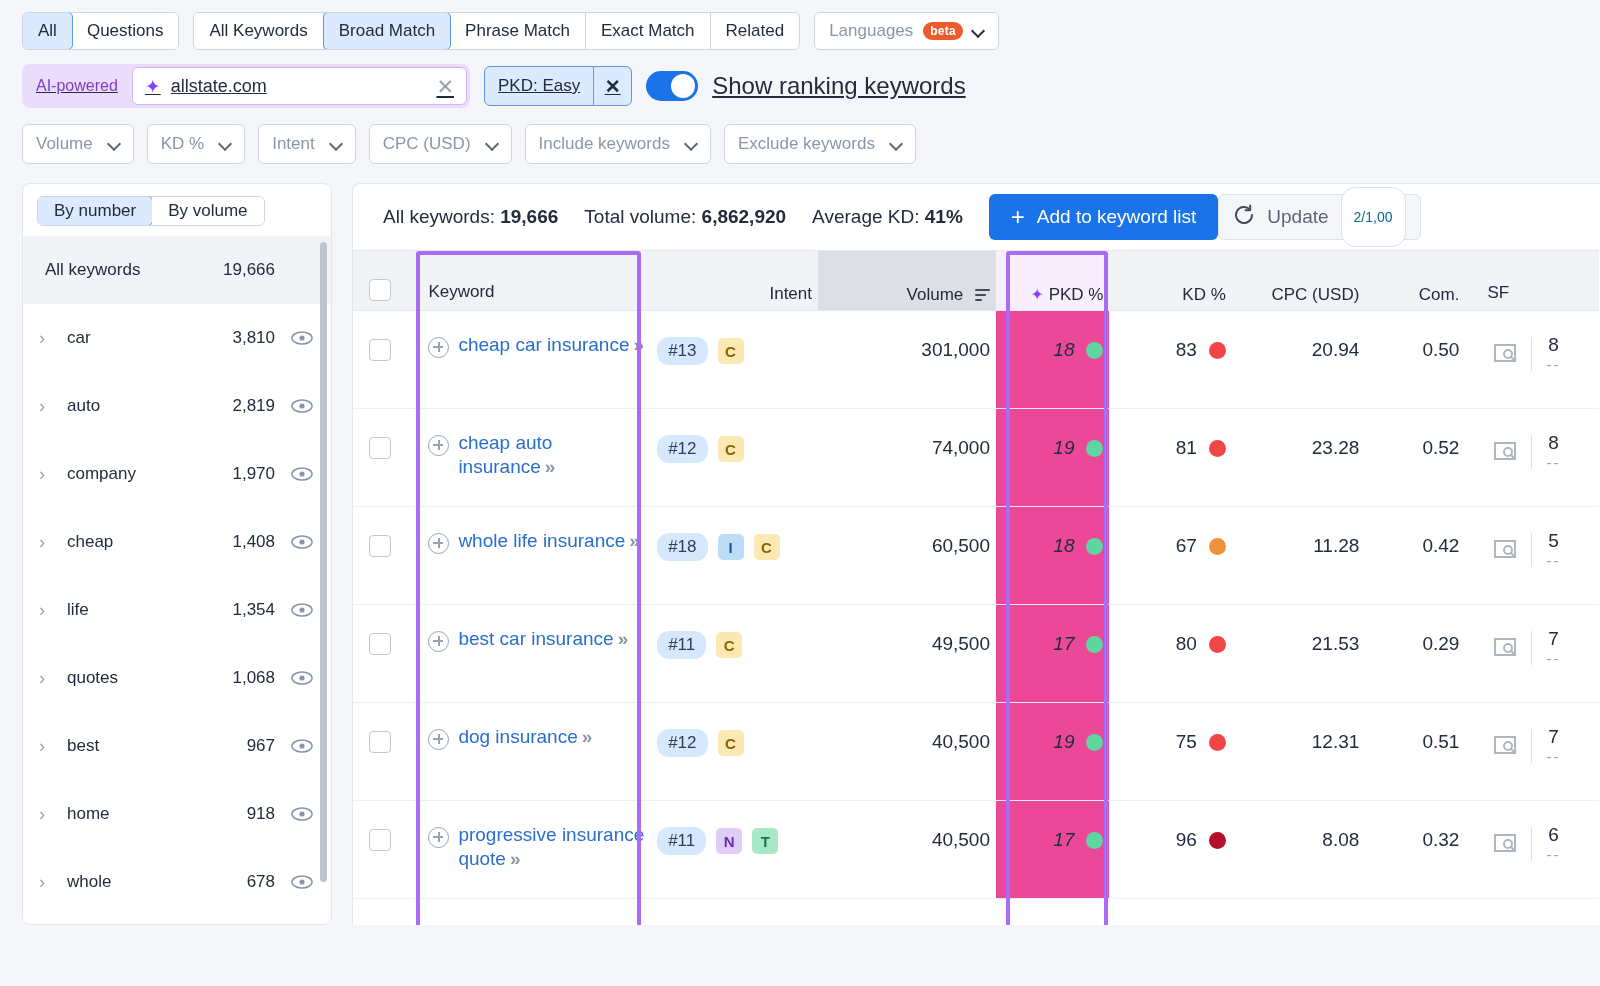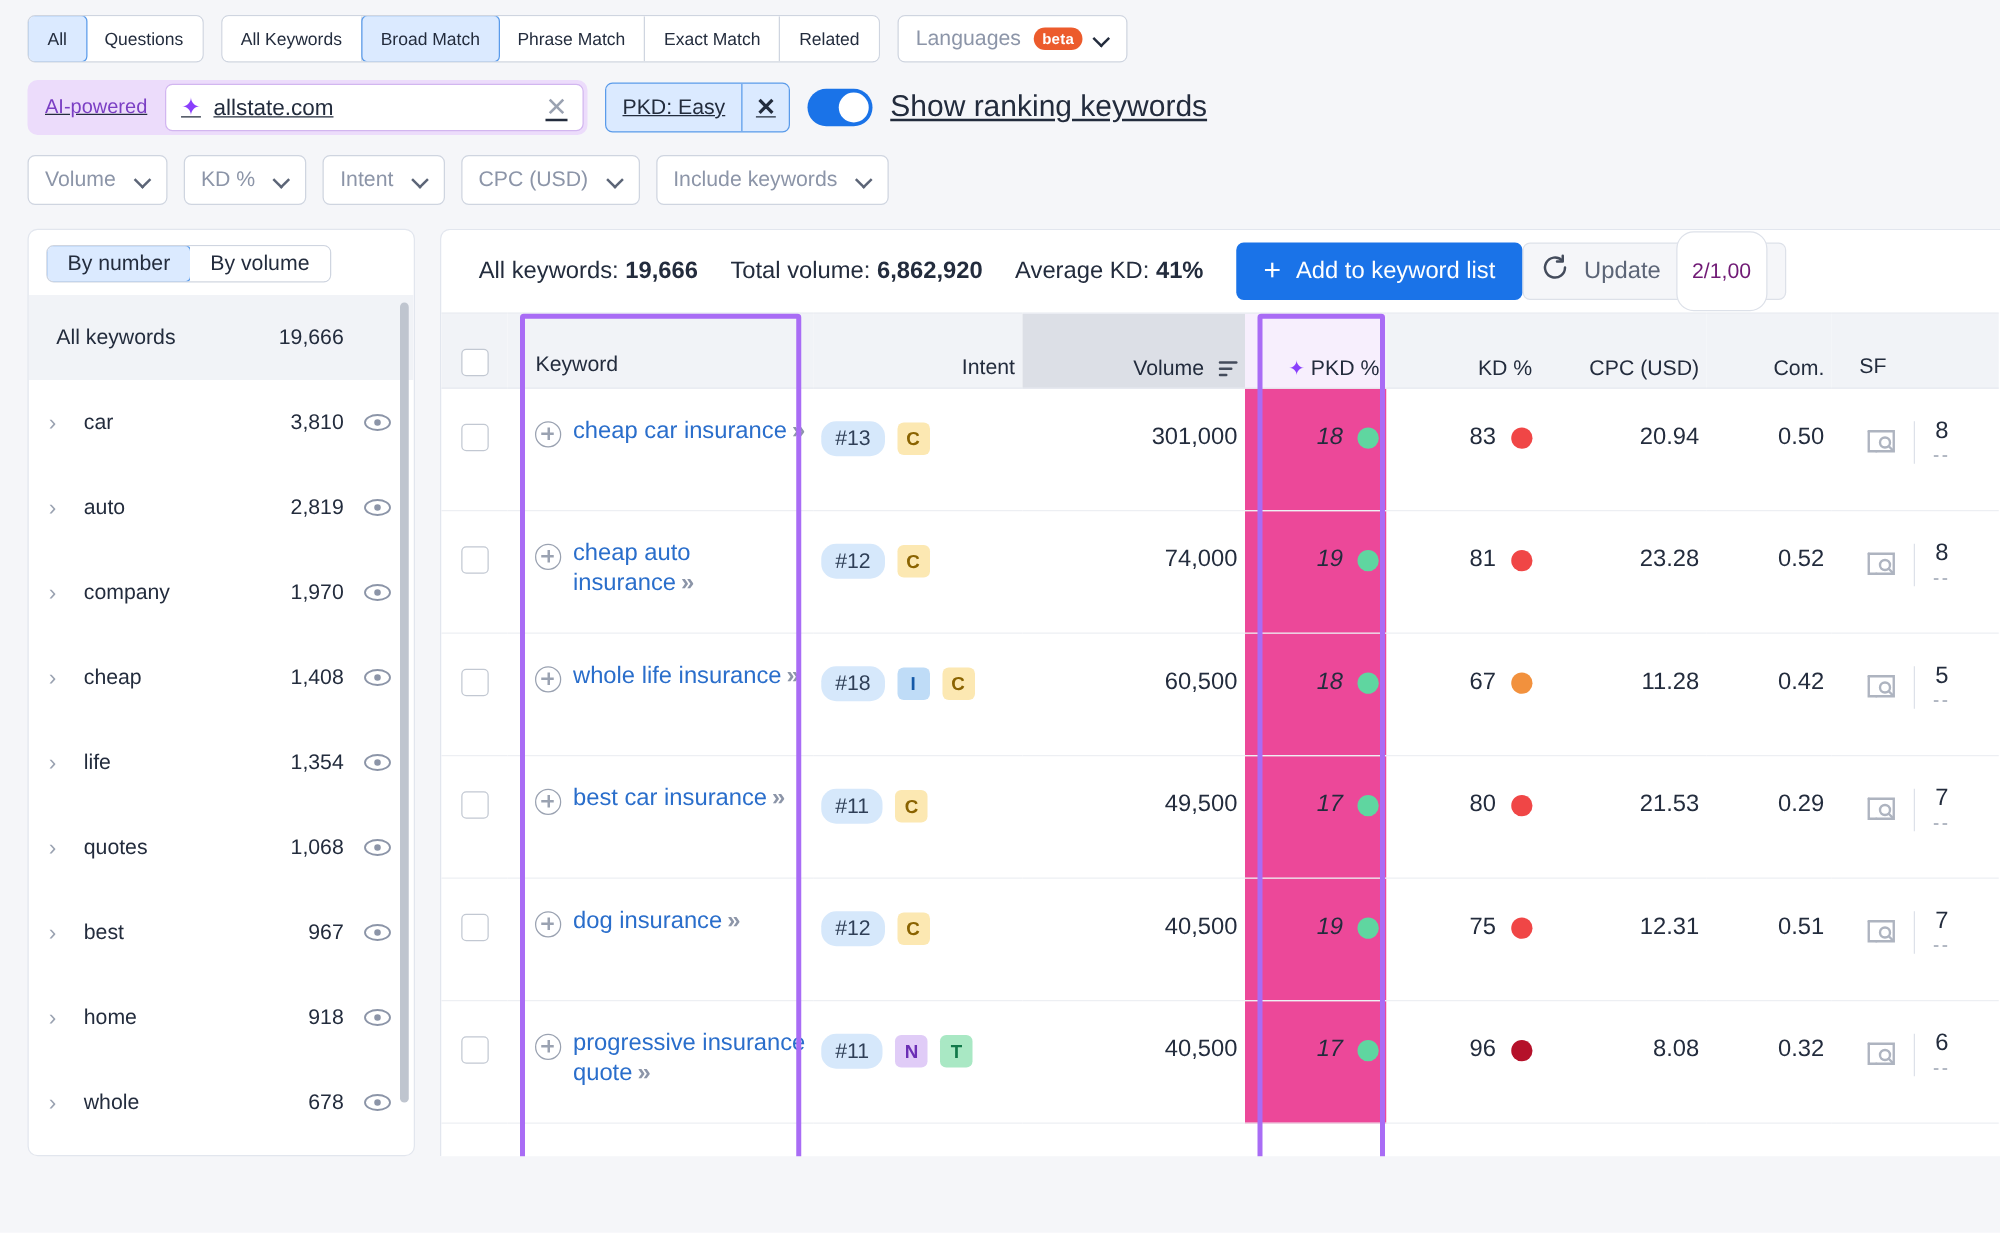--- a/index.html
+++ b/index.html
@@ -19,21 +19,21 @@
     display: flex; align-items: stretch;
     background: #fff;
     border: 1px solid #cfd5e0;
     border-radius: 6px;
     overflow: hidden;
     height: 38px;
   }
   .seg-btn {
     display: flex; align-items: center; justify-content: center;
     padding: 0 15px;
-    font-size: 14px;
+    font-size: 17px;
     color: #232c3d;
     background: #fff;
     border-right: 1px solid #cfd5e0;
     cursor: pointer;
     white-space: nowrap;
   }
   .seg-btn:last-child { border-right: none; }
   .seg-btn.active {
     background: #dbeaff;
     border: 1px solid #5a9bea;
@@ -170,21 +170,21 @@
     cursor:pointer; white-space:nowrap; font-family:inherit;
   }
   .btn-blue .plus { font-size:24px; line-height:1; }
   .btn-update {
     height:46px; border:1px solid #dde1e9; border-radius:6px;
     background:#f5f6f9; display:flex; align-items:center; gap:12px; padding:0 14px;
     font-size:19px; color:#5c6577; cursor:pointer; white-space:nowrap;
   }
   .upd-count {
     background:#fff; border:1px solid #dde1e9; border-radius:14px;
-    padding:21px 12px; font-size:17px; color:#701a75;
+    padding:21px 12px; font-size:14px; color:#0369a1;
   }
 
   
   table { border-collapse: collapse; width: 1246px; table-layout: fixed; }
   thead th {
     background:#f1f3f7; height:60px; font-weight:normal; font-size:17px;
     color:#232c3d; border-top:1px solid #e6e9f0; border-bottom:1px solid #e6e9f0;
     padding: 0 6px;
   }
   thead th.volcol { background:#dcdfe6; }
@@ -316,20 +316,24 @@
     <div class="filter-btn">
       <span>Intent</span>
       <span class="chev gray"></span>
     </div>
     <div class="filter-btn">
       <span>CPC (USD)</span>
       <span class="chev gray"></span>
     </div>
     <div class="filter-btn">
       <span>Include keywords</span>
+      <span class="chev gray"></span>
+    </div>
+    <div class="filter-btn">
+      <span>Exclude keywords</span>
       <span class="chev gray"></span>
     </div>
   </div>
 </div>
 
 <div class="body-area">
 
   <div class="sidebar">
     <div class="side-tabs">
       <div class="side-seg">

